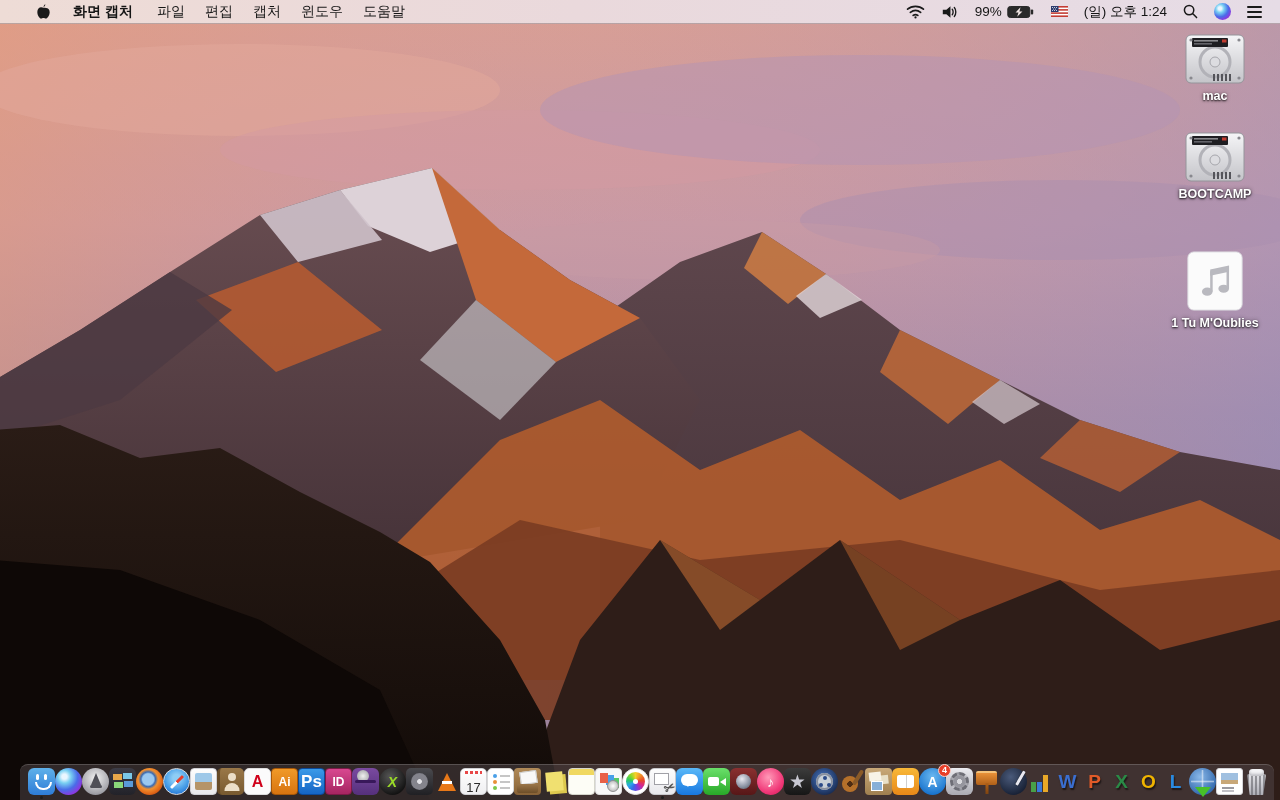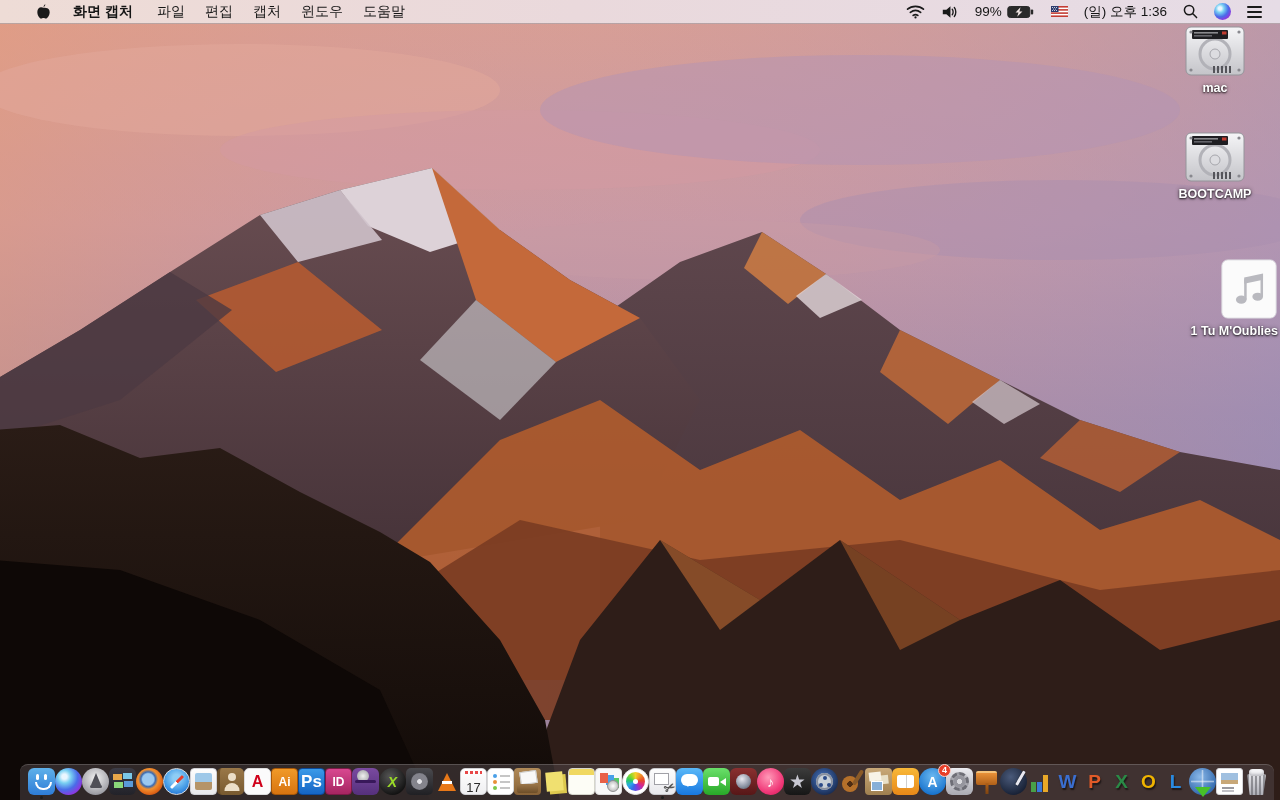--- a/index.html
+++ b/index.html
@@ -22,23 +22,23 @@
   .mb-right { display:flex; align-items:center; gap:0; padding-right:10px; }
   .st { display:flex; align-items:center; padding:0 8px; height:24px; }
   .st-text { font-size:13.5px; white-space:nowrap; }
   .siri-orb { width:17px; height:17px; border-radius:50%;
     background:radial-gradient(circle at 35% 32%, #eaf6ff 0 10%, #79d0f2 26%, #4a6ce8 52%, #8a3ae0 74%, #241543 100%); }
   .nc-icon { display:flex; flex-direction:column; gap:3px; }
   .nc-icon i { display:block; width:15px; height:2px; background:#1a1a1a; border-radius:1px; }
 
   
   .di { position:absolute; left:1152px; width:126px; display:flex; flex-direction:column; align-items:center; gap:5px; z-index:5; cursor:default; }
-  .di-mac { top:26px;align-items:center; }
+  .di-mac { top:34px;align-items:center; }
   .di-bootcamp { top:132px; }
-  .di-song1 { top:259px;align-items:flex-end; }
+  .di-song1 { top:251px; }
   .di-song2 { top:364px; }
   .di-label { color:#fff; font-size:12.5px; font-weight:700; text-align:center; line-height:1.25;
     text-shadow:0 1px 2px rgba(0,0,0,.85), 0 0 4px rgba(0,0,0,.45); }
 
   
   .dock { position:absolute; left:20px; right:6px; bottom:0; height:36px; z-index:20;
     background:rgba(80,70,72,.52); border-radius:8px 8px 0 0;
     border-top:1px solid rgba(255,255,255,.18);
     display:flex; align-items:flex-end; justify-content:space-between; padding:3px 8px 1px 8px; }
   .dk-wrap { display:flex; flex-direction:column; align-items:center; }
@@ -284,21 +284,21 @@
               <circle cx="5.5" cy="1.5" r="0.5"></circle>
               <circle cx="2.5" cy="3" r="0.5"></circle>
               <circle cx="4.5" cy="3" r="0.5"></circle>
               <circle cx="1.5" cy="4.5" r="0.5"></circle>
               <circle cx="3.5" cy="4.5" r="0.5"></circle>
               <circle cx="5.5" cy="4.5" r="0.5"></circle>
             </g>
         </svg>
       </span>
       <span class="st">
-        <span class="st-text">(일) 오후 1:36</span>
+        <span class="st-text">(일) 오후 1:24</span>
       </span>
       <span class="st">
         <svg width="15" height="15" viewBox="0 0 16 16" fill="none" stroke="#1a1a1a" stroke-width="1.6" stroke-linecap="round">
           <circle cx="6.5" cy="6.5" r="5"></circle>
           <line x1="10.5" y1="10.5" x2="14.5" y2="14.5"></line>
         </svg>
       </span>
       <span class="st">
         <span class="siri-orb"></span>
       </span>

